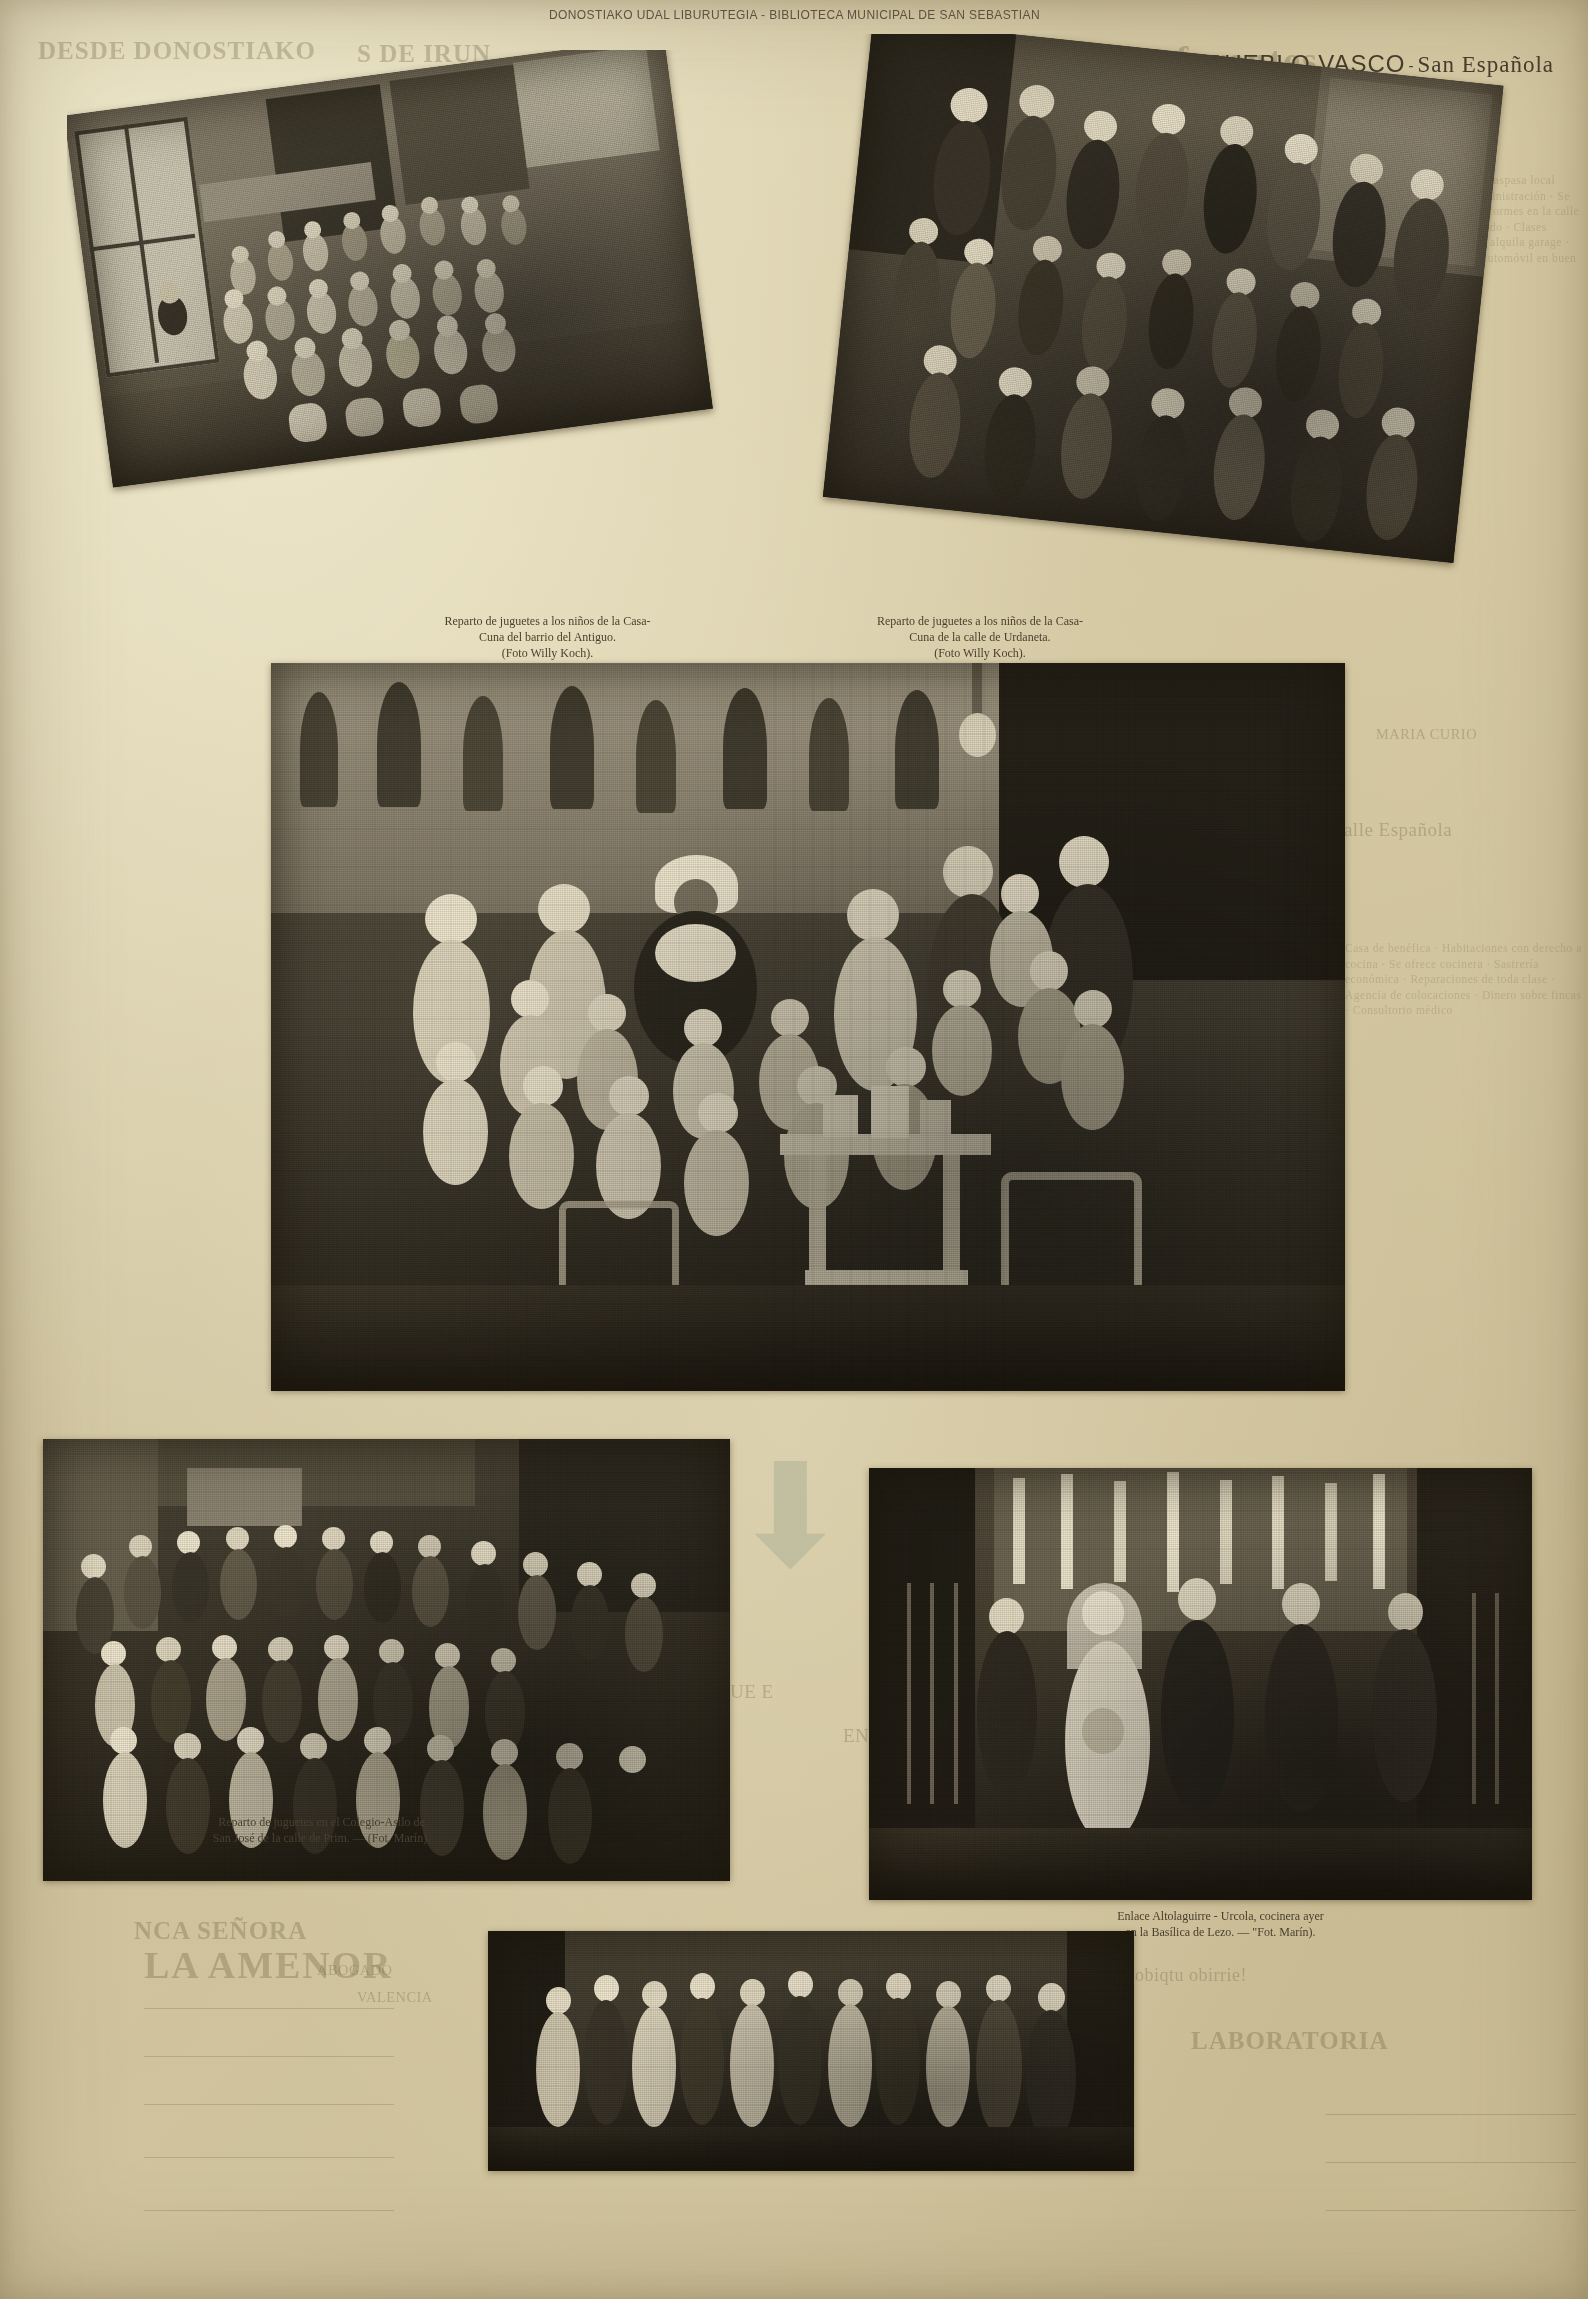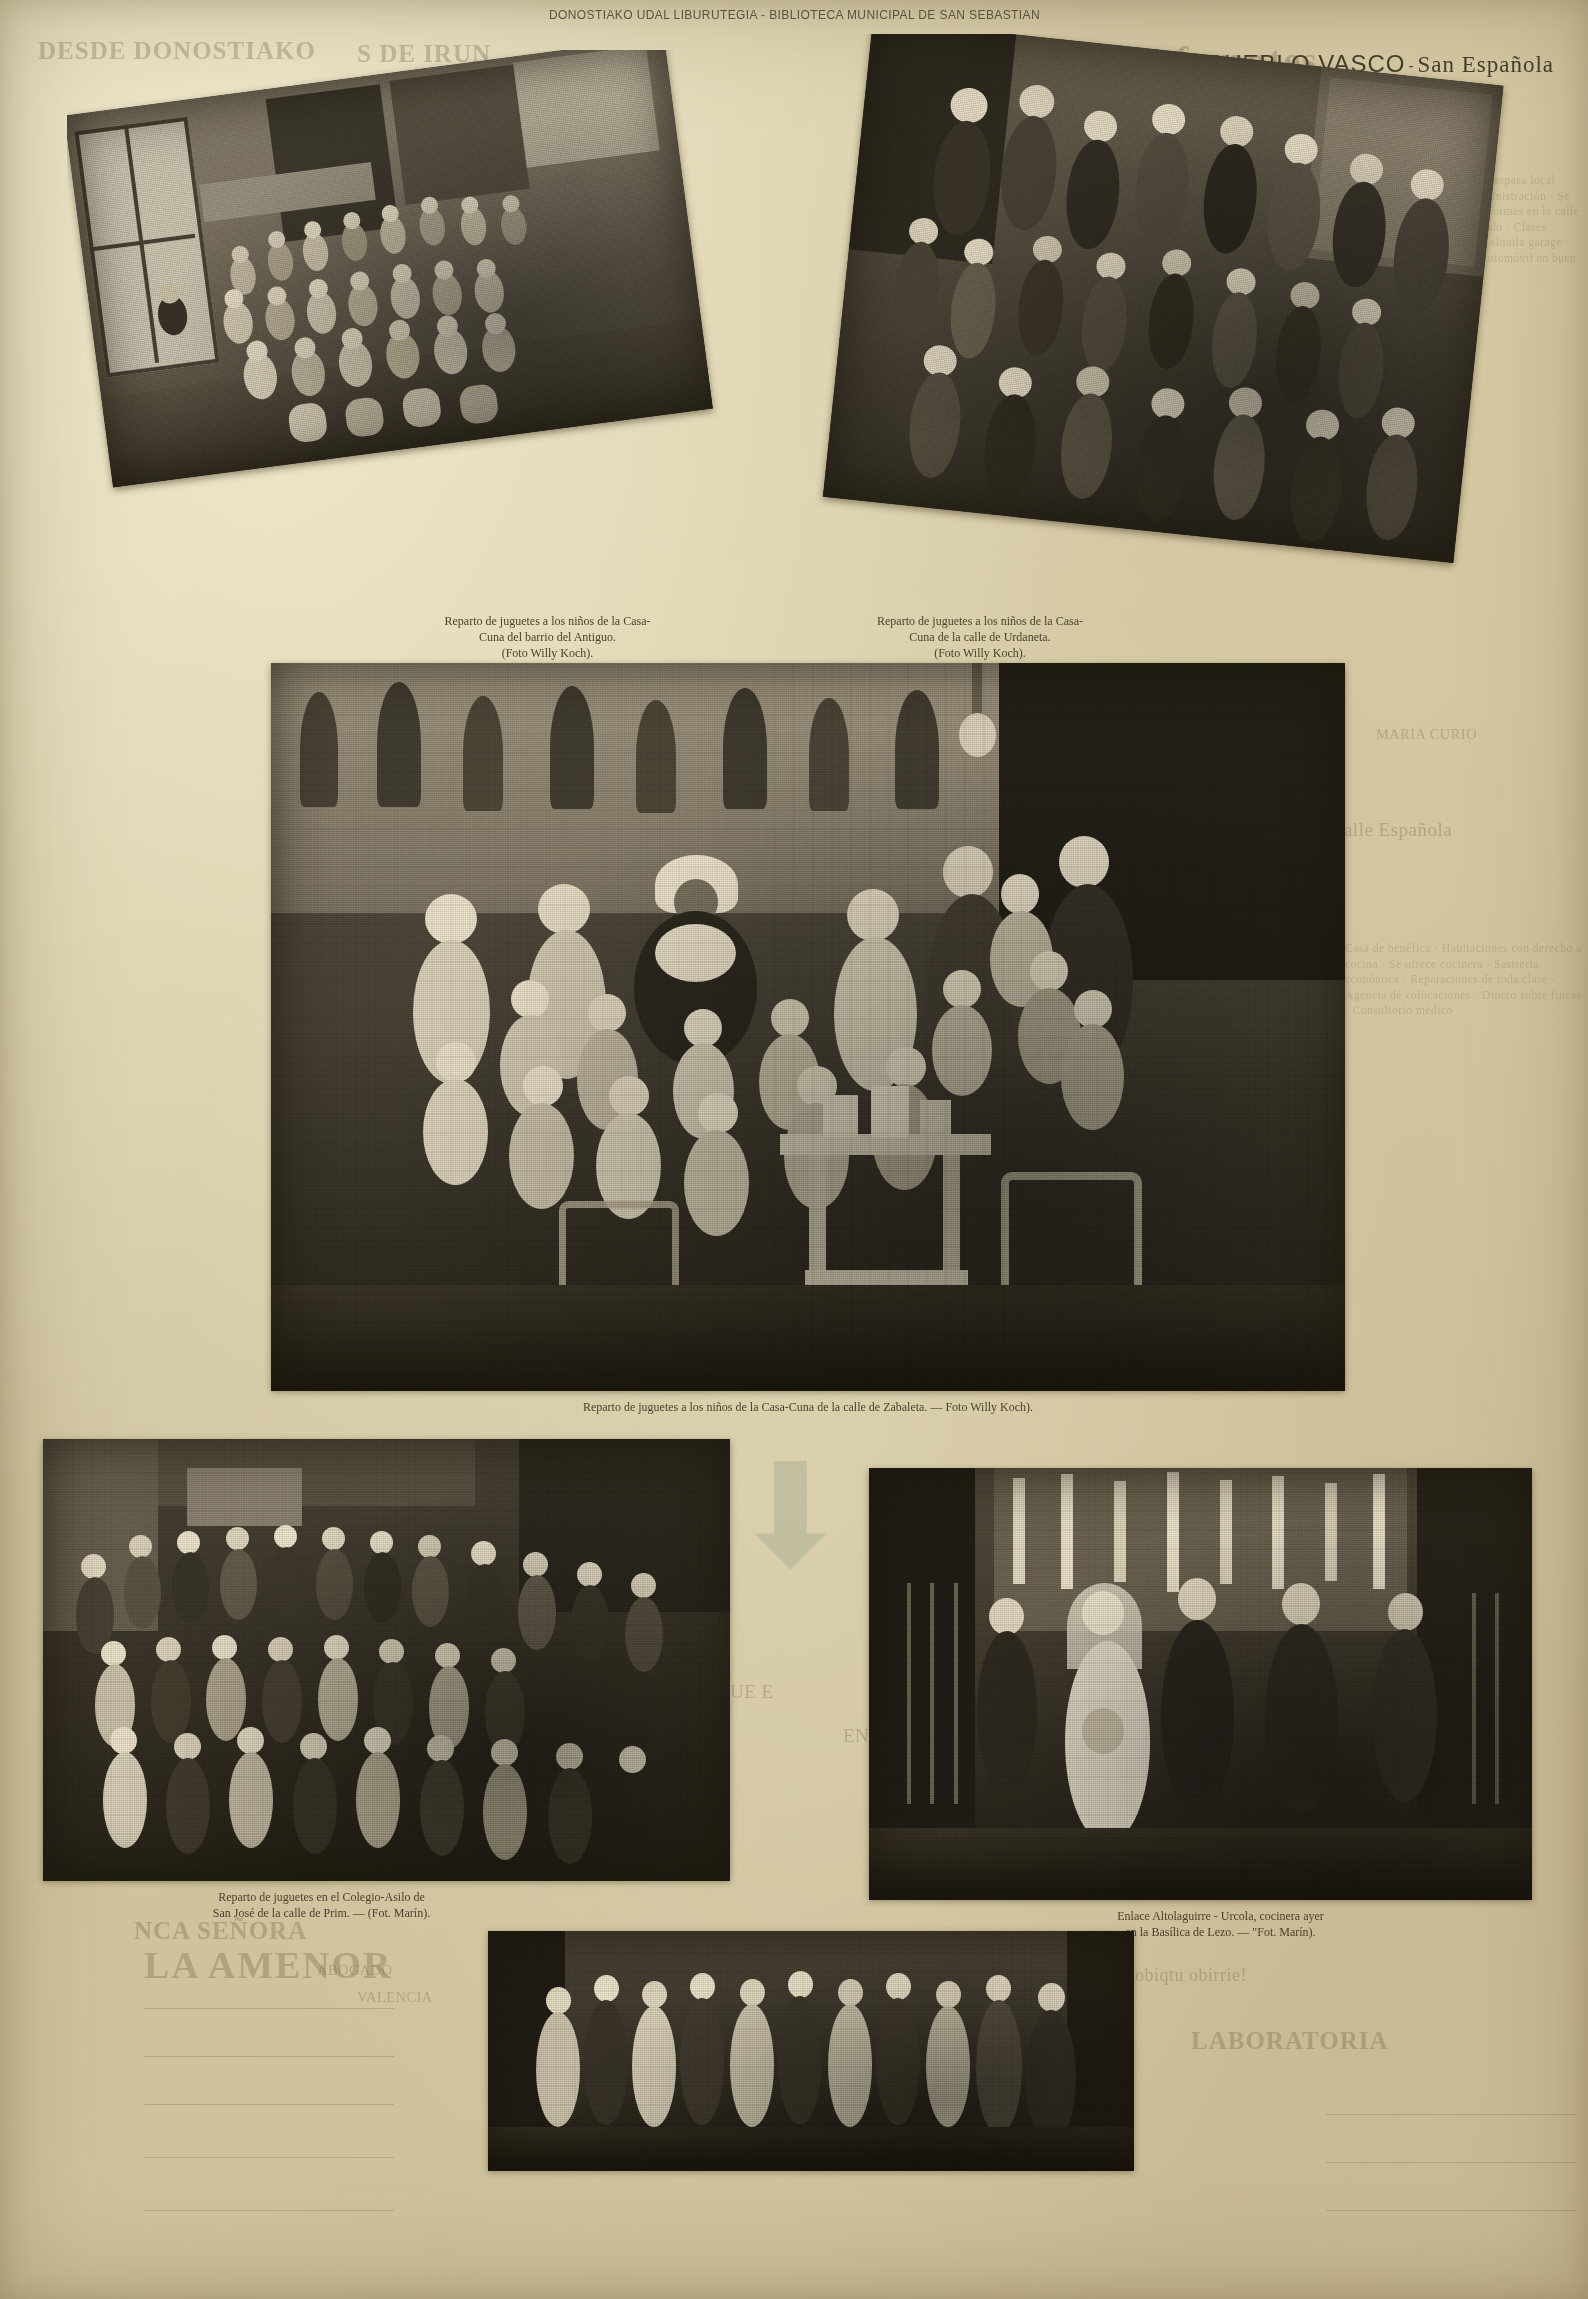--- a/index.html
+++ b/index.html
@@ -382,23 +382,20 @@
     <div style="position:absolute;left:600px;top:423px;width:38px;height:52px;background:#f2e9d0;"></div>
     <div style="position:absolute;left:649px;top:437px;width:31px;height:38px;background:#ded5bc;"></div>
 
     <div style="position:absolute;left:730px;top:509px;width:125px;height:125px;border:8.6px solid #c8bfa6;border-radius:11.5px;opacity:.9;"></div>
     <div style="position:absolute;left:288px;top:538px;width:106px;height:115px;border:7.7px solid #b8af96;border-radius:9.6px;opacity:.85;"></div>
 
     <div style="position:absolute;left:0;bottom:0;width:100%;height:106px;background:linear-gradient(180deg,#3c3628,#1f1b13);"></div>
     <div class="grain"></div>
     <div class="vign"></div>
   </div>
-  <div class="caption" style="left:271px;top:1399px;width:1074px;">
-    <div>Reparto de juguetes a los niños de la Casa-Cuna de la calle de Zabaleta. — Foto Willy Koch).</div>
-  </div>
 
   <div class="arrow-wm" style="left:730px;top:1460px;">⬇</div>
 
   <div class="photo" style="left:43px;top:1439px;width:687px;height:442px;">
     <div style="position:absolute;inset:0;background:linear-gradient(180deg,#4a4436 0%,#3b3528 55%,#272318 100%);"></div>
     <div style="position:absolute;left:0;top:0;width:115px;height:192px;background:#6a6250;"></div>
     <div style="position:absolute;left:115px;top:0;width:317px;height:67px;background:#5a5342;"></div>
     <div style="position:absolute;right:0;top:0;width:211px;height:173px;background:#2e2a20;"></div>
     <div style="position:absolute;left:144px;top:29px;width:115px;height:58px;background:#8d8471;"></div>
     <div class="crowd">
@@ -460,21 +457,21 @@
       <div class="blob" style="left:448px;top:300px;width:27px;height:27px;background:#f0e7ce;"></div>
       <div class="blob" style="left:440px;top:325px;width:44px;height:96px;background:#b2a98f;"></div>
       <div class="blob" style="left:513px;top:304px;width:27px;height:27px;background:#e2d9c0;"></div>
       <div class="blob" style="left:505px;top:329px;width:44px;height:96px;background:#443e2e;"></div>
       <div class="blob" style="left:576px;top:307px;width:27px;height:27px;background:#efe6cd;"></div>
       <div class="blob" style="left:569px;top:332px;width:44px;height:96px;background:#bab18"></div>
     </div>
     <div class="grain"></div>
     <div class="vign"></div>
   </div>
-  <div class="caption" style="left:43px;top:1889px;width:557px;">
+  <div class="caption" style="left:43px;top:1814px;width:557px;">
     <div>Reparto de juguetes en el Colegio-Asilo de</div>
     <div>San José de la calle de Prim. — (Fot. Marín).</div>
   </div>
 
   <div class="photo" style="left:869px;top:1468px;width:663px;height:432px;">
     <div style="position:absolute;inset:0;background:linear-gradient(180deg,#564e3e 0%,#433c2e 45%,#221e16 100%);"></div>
 
     <div style="position:absolute;left:125px;top:0;width:413px;height:163px;background:#6d6552;"></div>
     <div style="position:absolute;left:144px;top:9.6px;width:11.5px;height:106px;background:#e5dcC3;"></div>
     <div style="position:absolute;left:192px;top:5.8px;width:11.5px;height:115px;background:#ece3ca;"></div>

